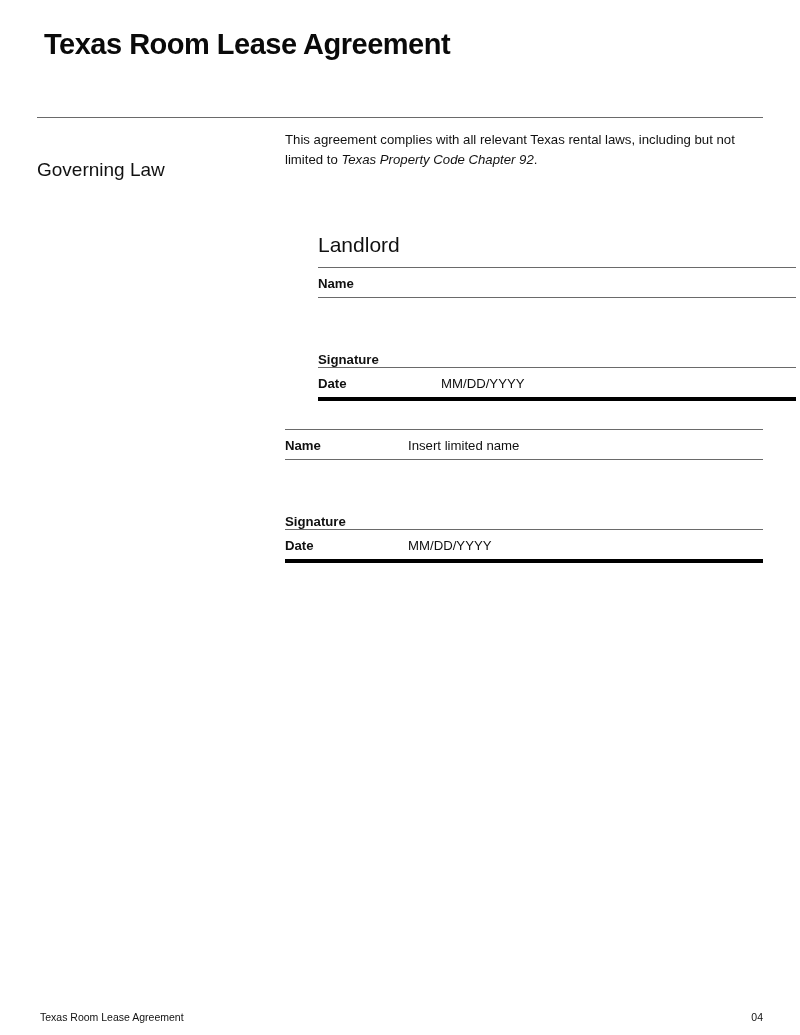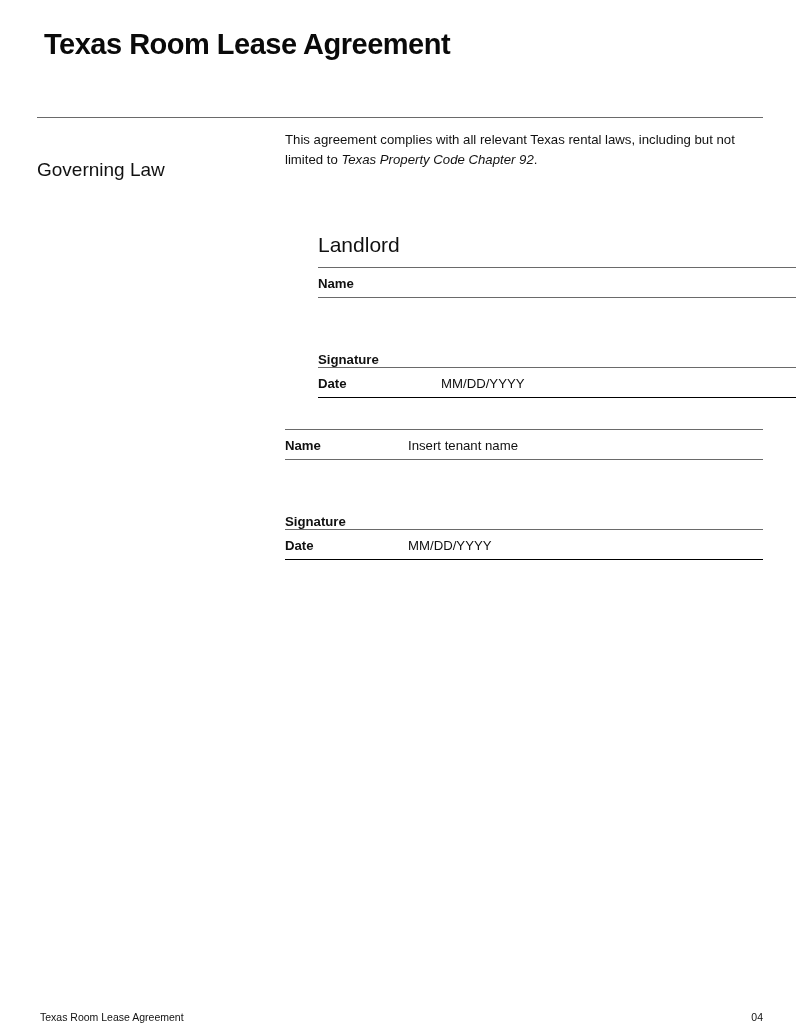--- a/index.html
+++ b/index.html
@@ -10,21 +10,21 @@
     .top-rule { position: absolute; left: 37px; width: 726px; top: 117px; height: 0;
       border-top: 1px solid #6a6a6a; }
     .section-label { position: absolute; left: 37px; top: 130px; font-size: 19px; font-weight: 400; color: #111; margin-top: 29px; }
     .body-text { position: absolute; left: 285px; top: 130px; width: 475px; font-size: 13.2px; line-height: 20px; color: #111; }
     .body-text em { font-style: italic; }
     .party { position: absolute; left: 285px; width: 478px; }
     .party-title { font-size: 21px; font-weight: 400; height: 40px; line-height: 36px; color: #111; }
     .row { border-top: 1px solid #6a6a6a; display: flex; font-size: 13.2px; }
     .row.short { height: 29px; }
     .row.tall { height: 69px; align-items: flex-end; }
-    .row.last { border-bottom: 1px solid #000000; }
+    .row.last { border-bottom: 4px solid #000000; }
     .row .lbl { width: 123px; font-weight: 700; padding-top: 8px; color: #111; }
     .row .val { padding-top: 8px; color: #111; }
     .footer-left { position: absolute; left: 40px; top: 1011px; font-size: 10.5px; color: #111; }
     .footer-right { position: absolute; right: 37px; top: 1011px; font-size: 10.5px; color: #111; }
   </style>
 </head>
 <body>
 
 <h1 class="title">Texas Room Lease Agreement</h1>
 <div class="top-rule"></div>
@@ -43,21 +43,21 @@
   </div>
   <div class="row short last">
     <div class="lbl">Date</div>
     <div class="val">MM/DD/YYYY</div>
   </div>
 </div>
 
 <div class="party" style="top:429px;">
   <div class="row short">
     <div class="lbl">Name</div>
-    <div class="val">Insert tenant name</div>
+    <div class="val">Insert limited name</div>
   </div>
   <div class="row tall">
     <div class="lbl">Signature</div>
     <div class="val"></div>
   </div>
   <div class="row short last">
     <div class="lbl">Date</div>
     <div class="val">MM/DD/YYYY</div>
   </div>
 </div>

